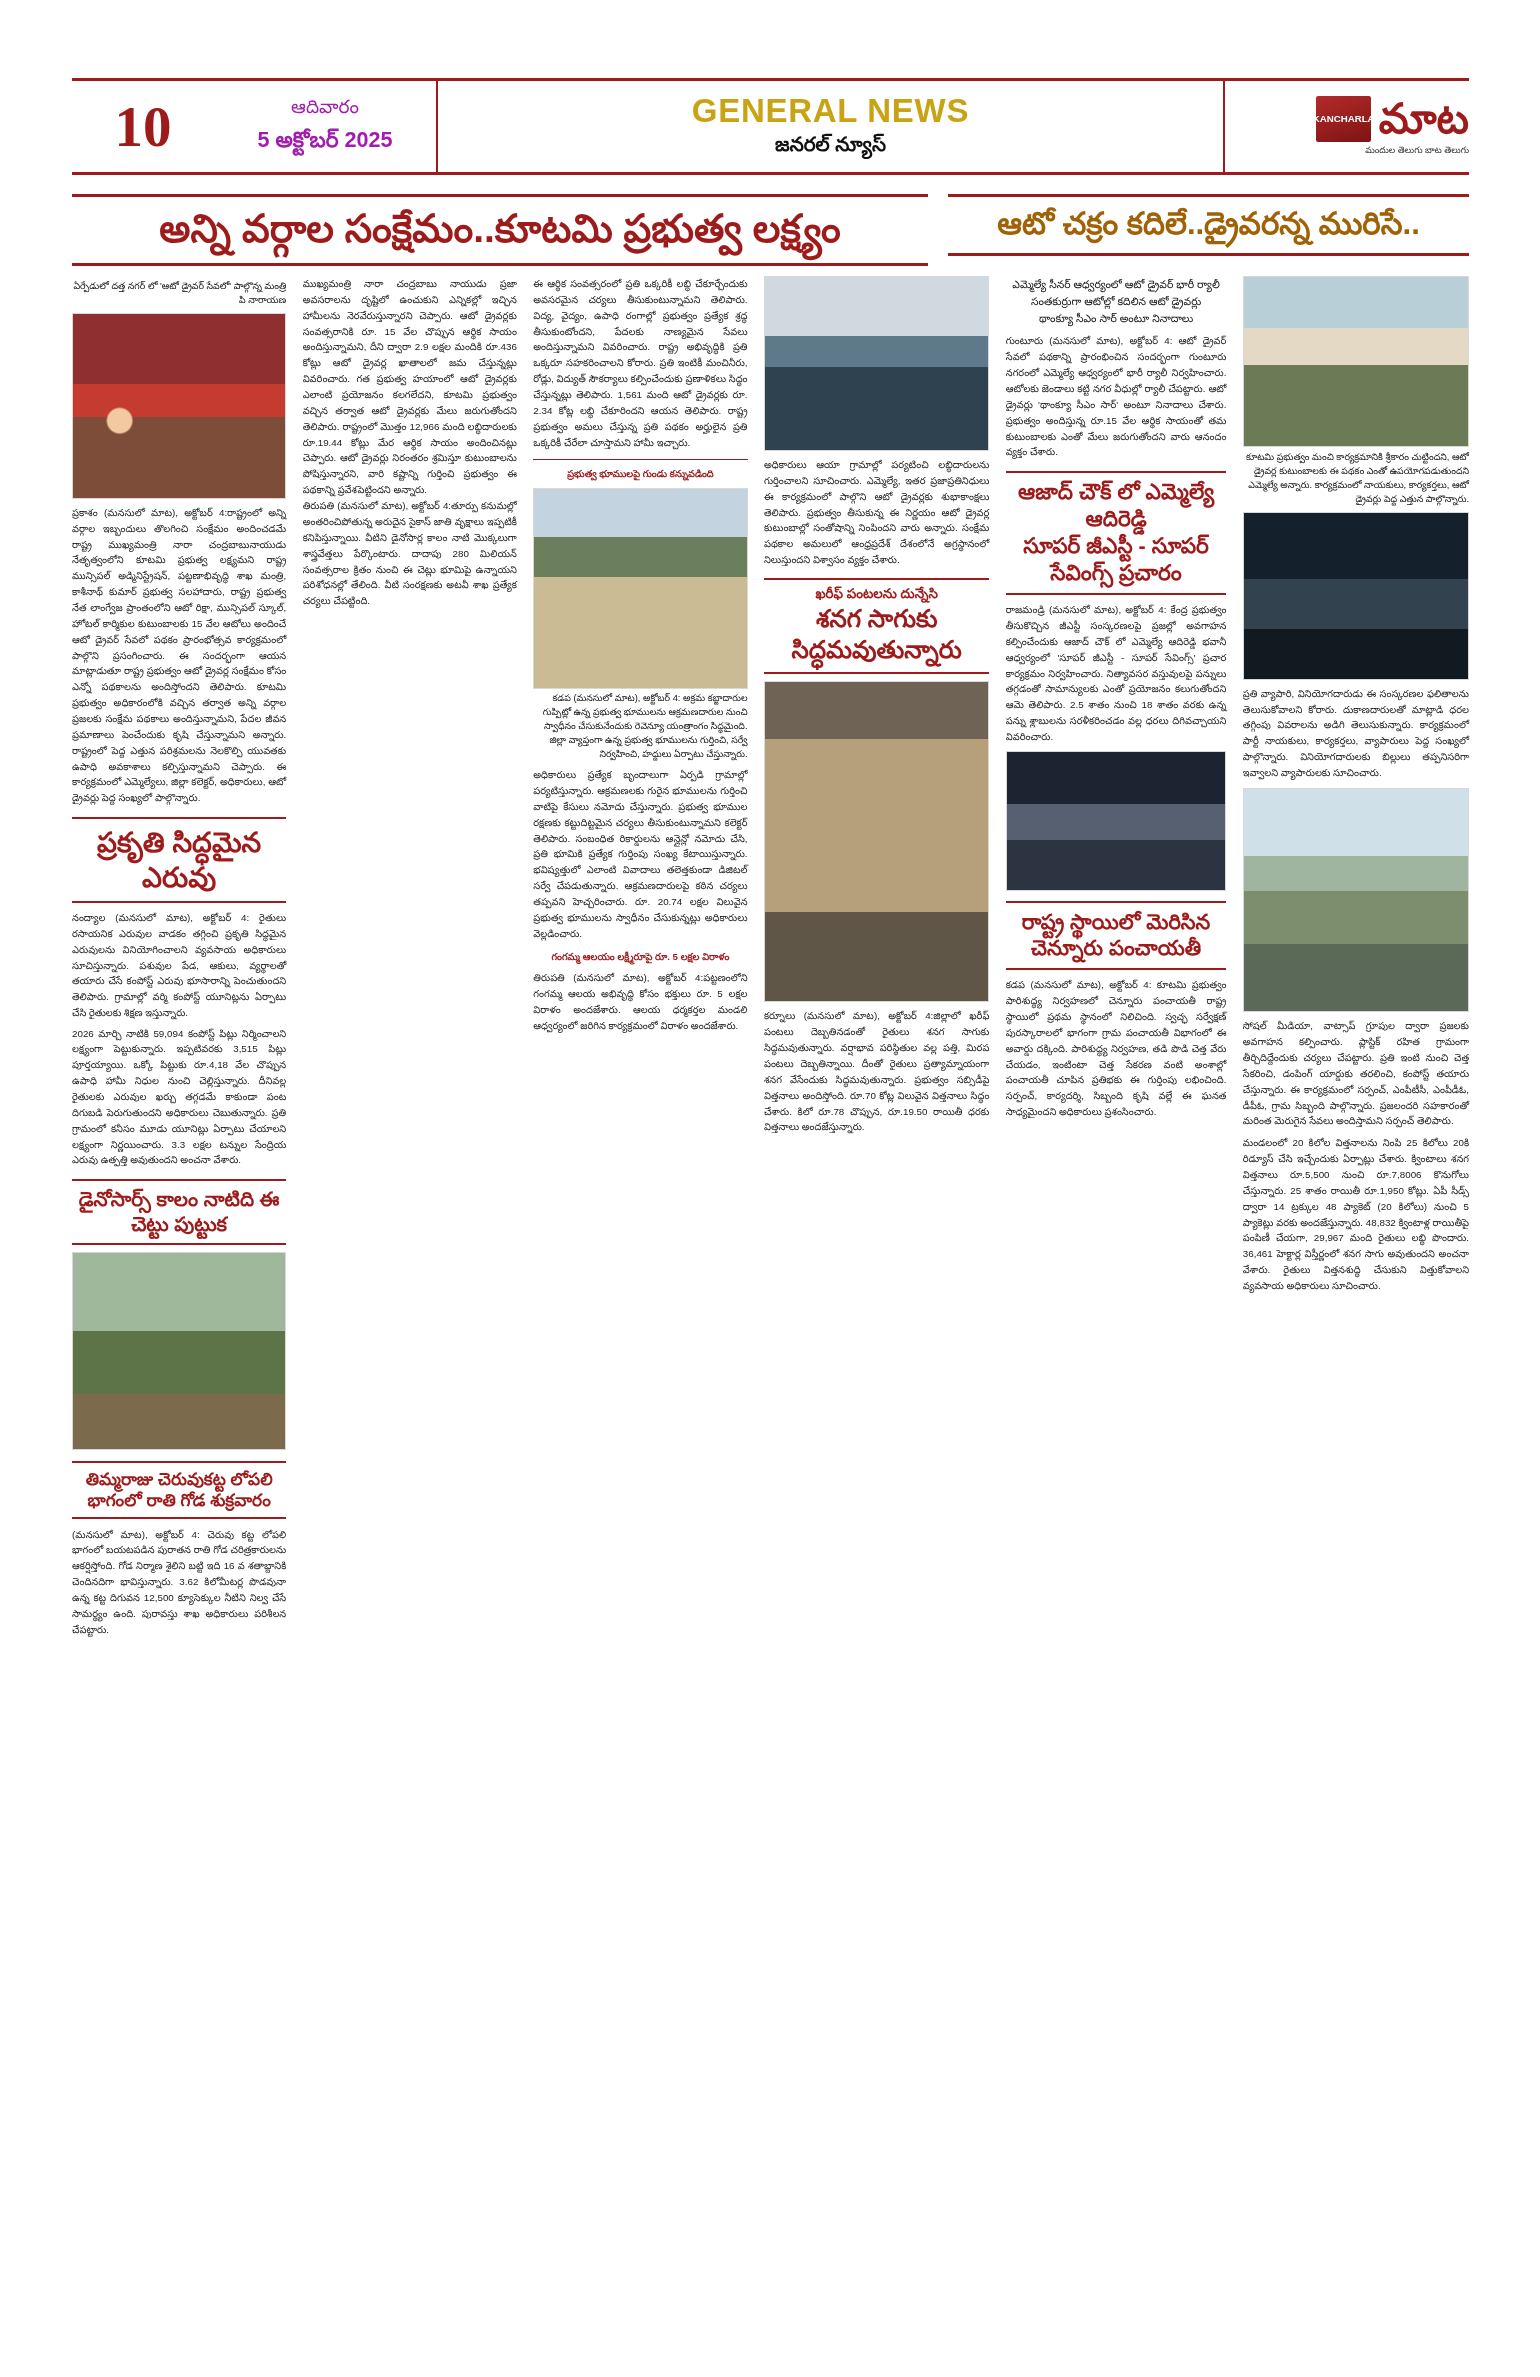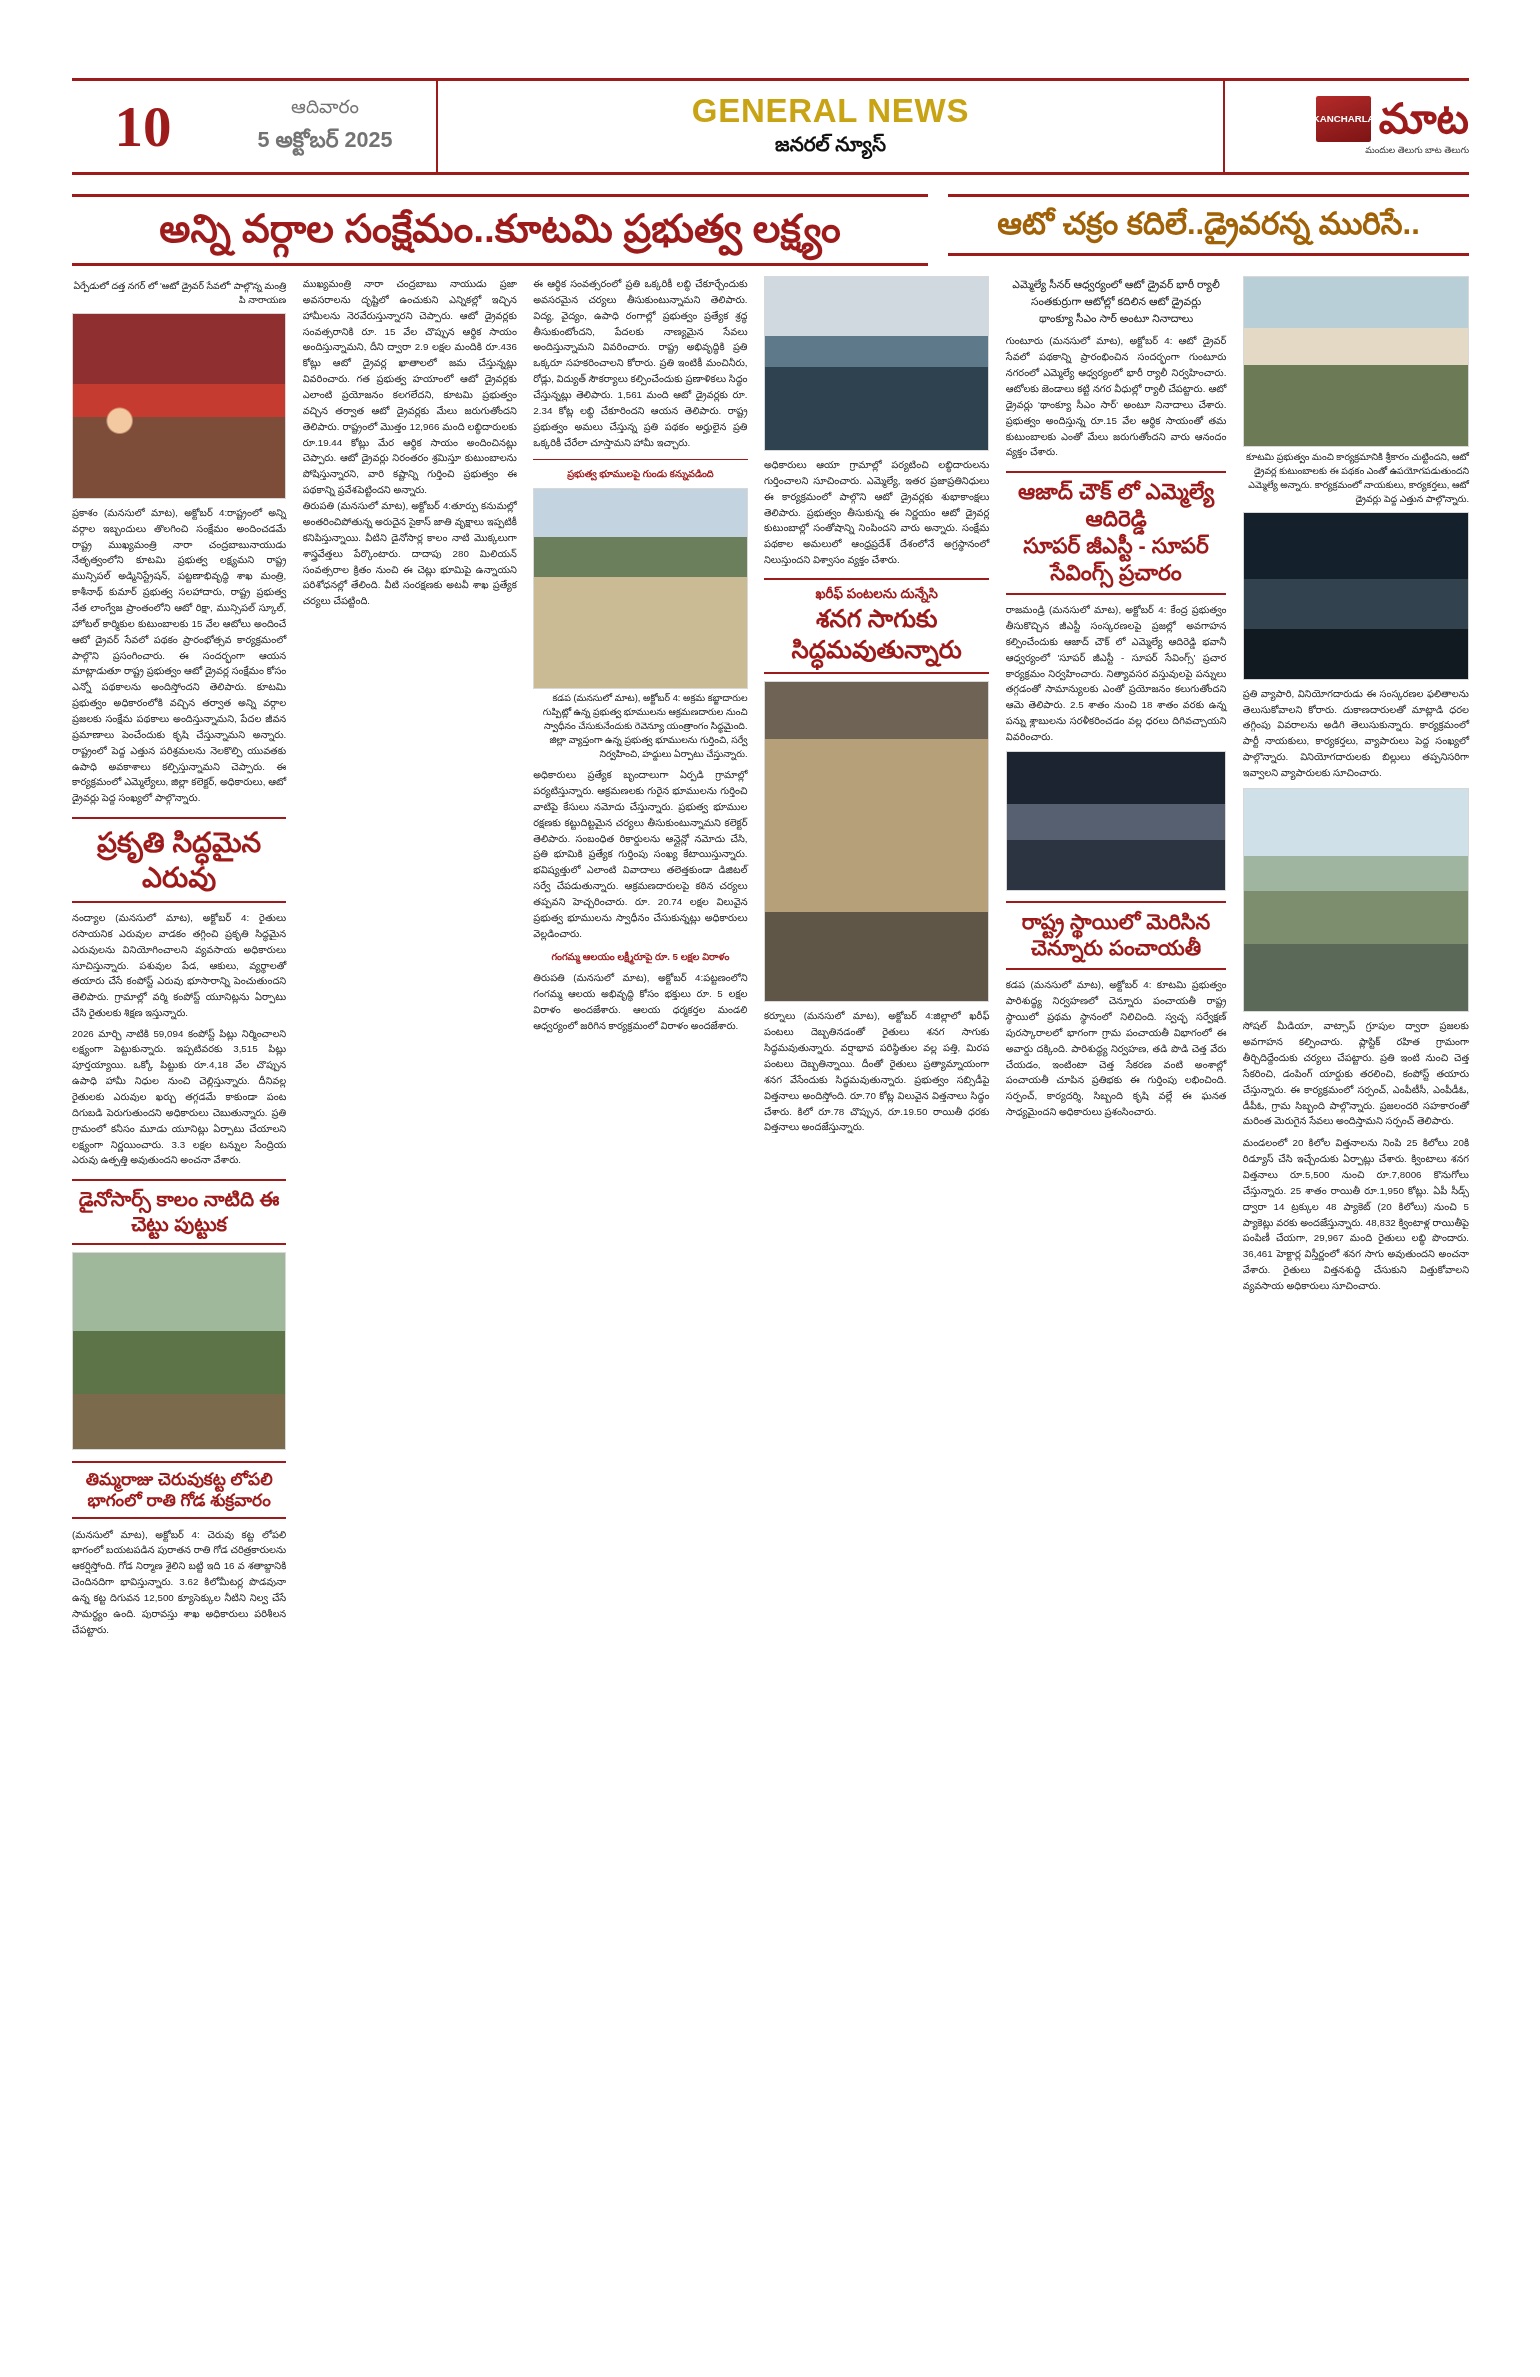--- a/index.html
+++ b/index.html
@@ -41,21 +41,21 @@
     font-family: "Liberation Serif", serif;
   }
   .mh-date {
     width: 224px;
     display: flex;
     flex-direction: column;
     align-items: center;
     justify-content: center;
     gap: 4.5px;
     font-size: 20px;
-    color: #737373;
+    color: #a21caf;
     border-right: 2.2px solid #9e1b1b;
   }
   .mh-date .d1 { font-size: 18.6px; }
   .mh-date .d2 { font-size: 21.6px; font-weight: bold; }
   .mh-title {
     flex: 1;
     display: flex;
     flex-direction: column;
     align-items: center;
     justify-content: center;

